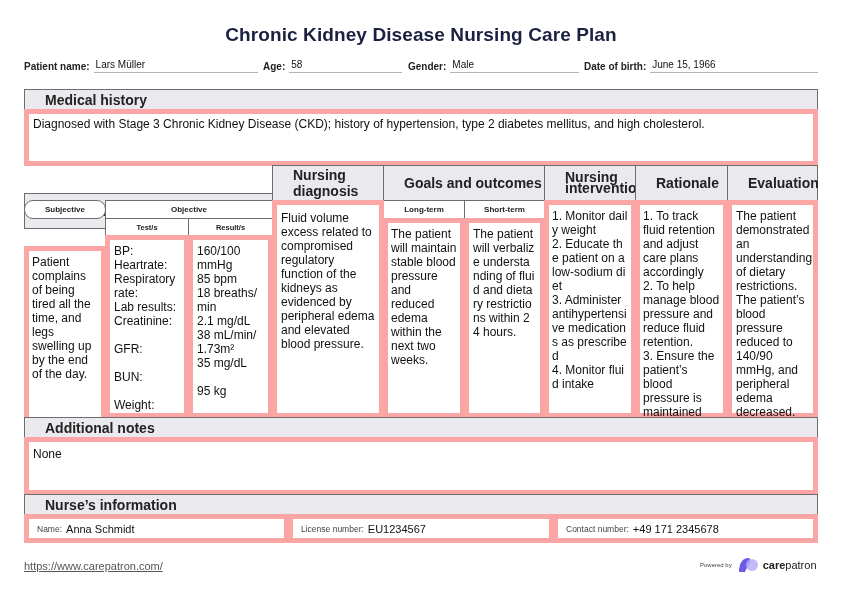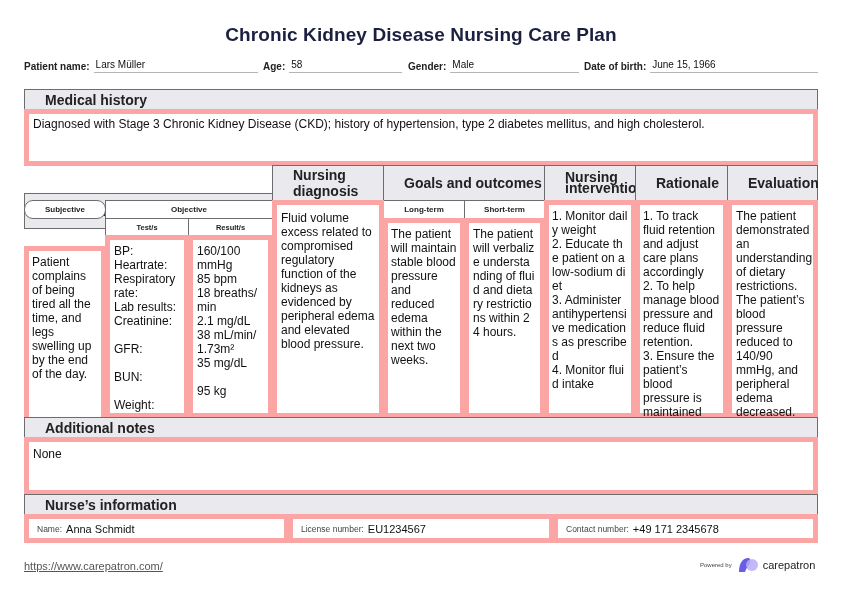--- a/index.html
+++ b/index.html
@@ -23,21 +23,21 @@
   .body-text { font-size: 12px; line-height: 14px; color: #111; padding: 4px 5px; }
   .plain-text { font-size: 12px; color: #111; }
 
   .nurse-lbl { font-size: 8.5px; color: #444; }
   .nurse-val { font-size: 11px; color: #111; margin-left: 4px; }
 
   .footer-link { position: absolute; left: 24px; top: 560px; font-size: 11px; color: #555; text-decoration: underline; }
   .powered { position: absolute; left: 700px; top: 557px; display: flex; align-items: center; }
   .powered .pb { font-size: 6px; color: #444; margin-right: 5px; }
   .powered .brand { font-size: 11px; color: #222; margin-left: 4px; }
-  .powered .brand b { font-weight: normal; }
+  .powered .brand b { font-weight: bold; }
 </style>
 </head>
 <body>
 
 <div class="title">Chronic Kidney Disease Nursing Care Plan</div>
 
 <div class="field" style="left:24px; width:234px;">
   <span class="lbl">Patient name:</span>
   <span class="val">Lars Müller</span>
 </div>

